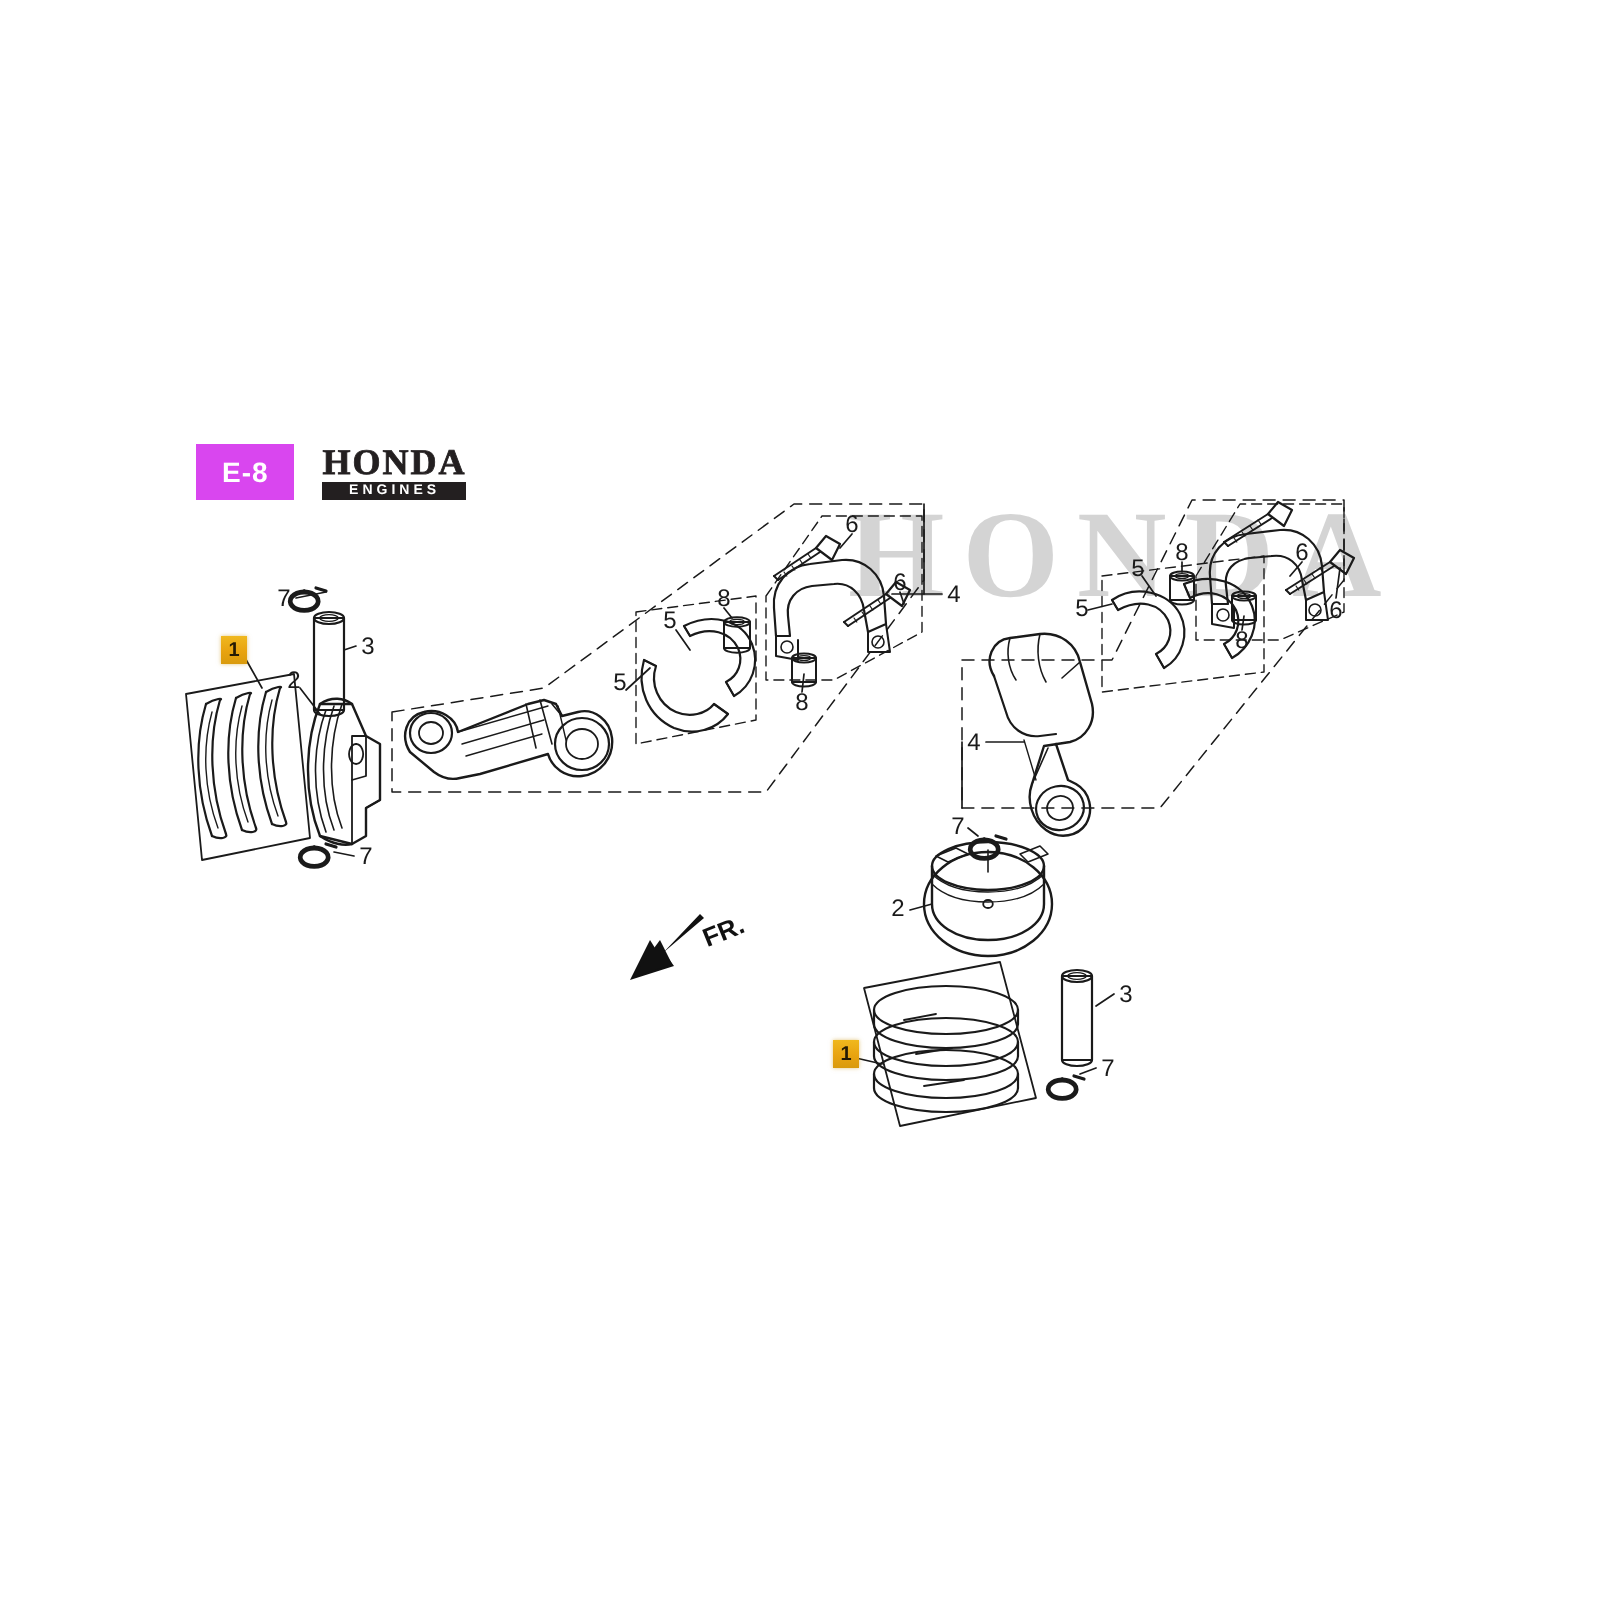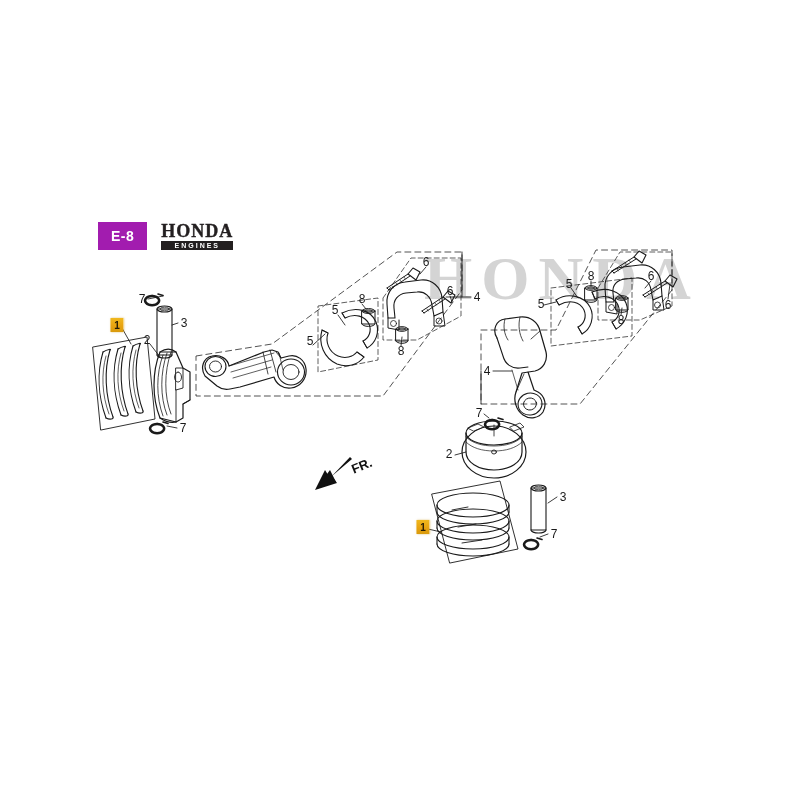--- a/index.html
+++ b/index.html
@@ -7,21 +7,21 @@
     width:800px;height:800px;position:relative;overflow:hidden;
     font-family:"Liberation Sans", sans-serif;
     background:#ffffff;
   }
   #sheet{position:absolute;inset:0;}
   svg.layer{position:absolute;left:0;top:0;width:800px;height:800px;overflow:visible;}
 
   
   .hdr{position:absolute;left:98px;top:222px;display:flex;align-items:stretch;height:28px;}
   .hdr-code{
-    background:#a21caf;color:#ffffff;font-weight:bold;font-size:14px;
+    background:#d946ef;color:#ffffff;font-weight:bold;font-size:14px;
     display:flex;align-items:center;justify-content:center;
     padding:0 13px;letter-spacing:.5px;font-family:"Liberation Sans",sans-serif;
   }
   .hdr-logo{margin-left:14px;display:flex;flex-direction:column;justify-content:center;}
   .hdr-brand{
     font-family:"Liberation Serif",serif;font-weight:bold;font-size:18px;
     color:#231f20;letter-spacing:1.0px;line-height:1;
     -webkit-text-stroke:0.4px #231f20;
   }
   .hdr-sub{

